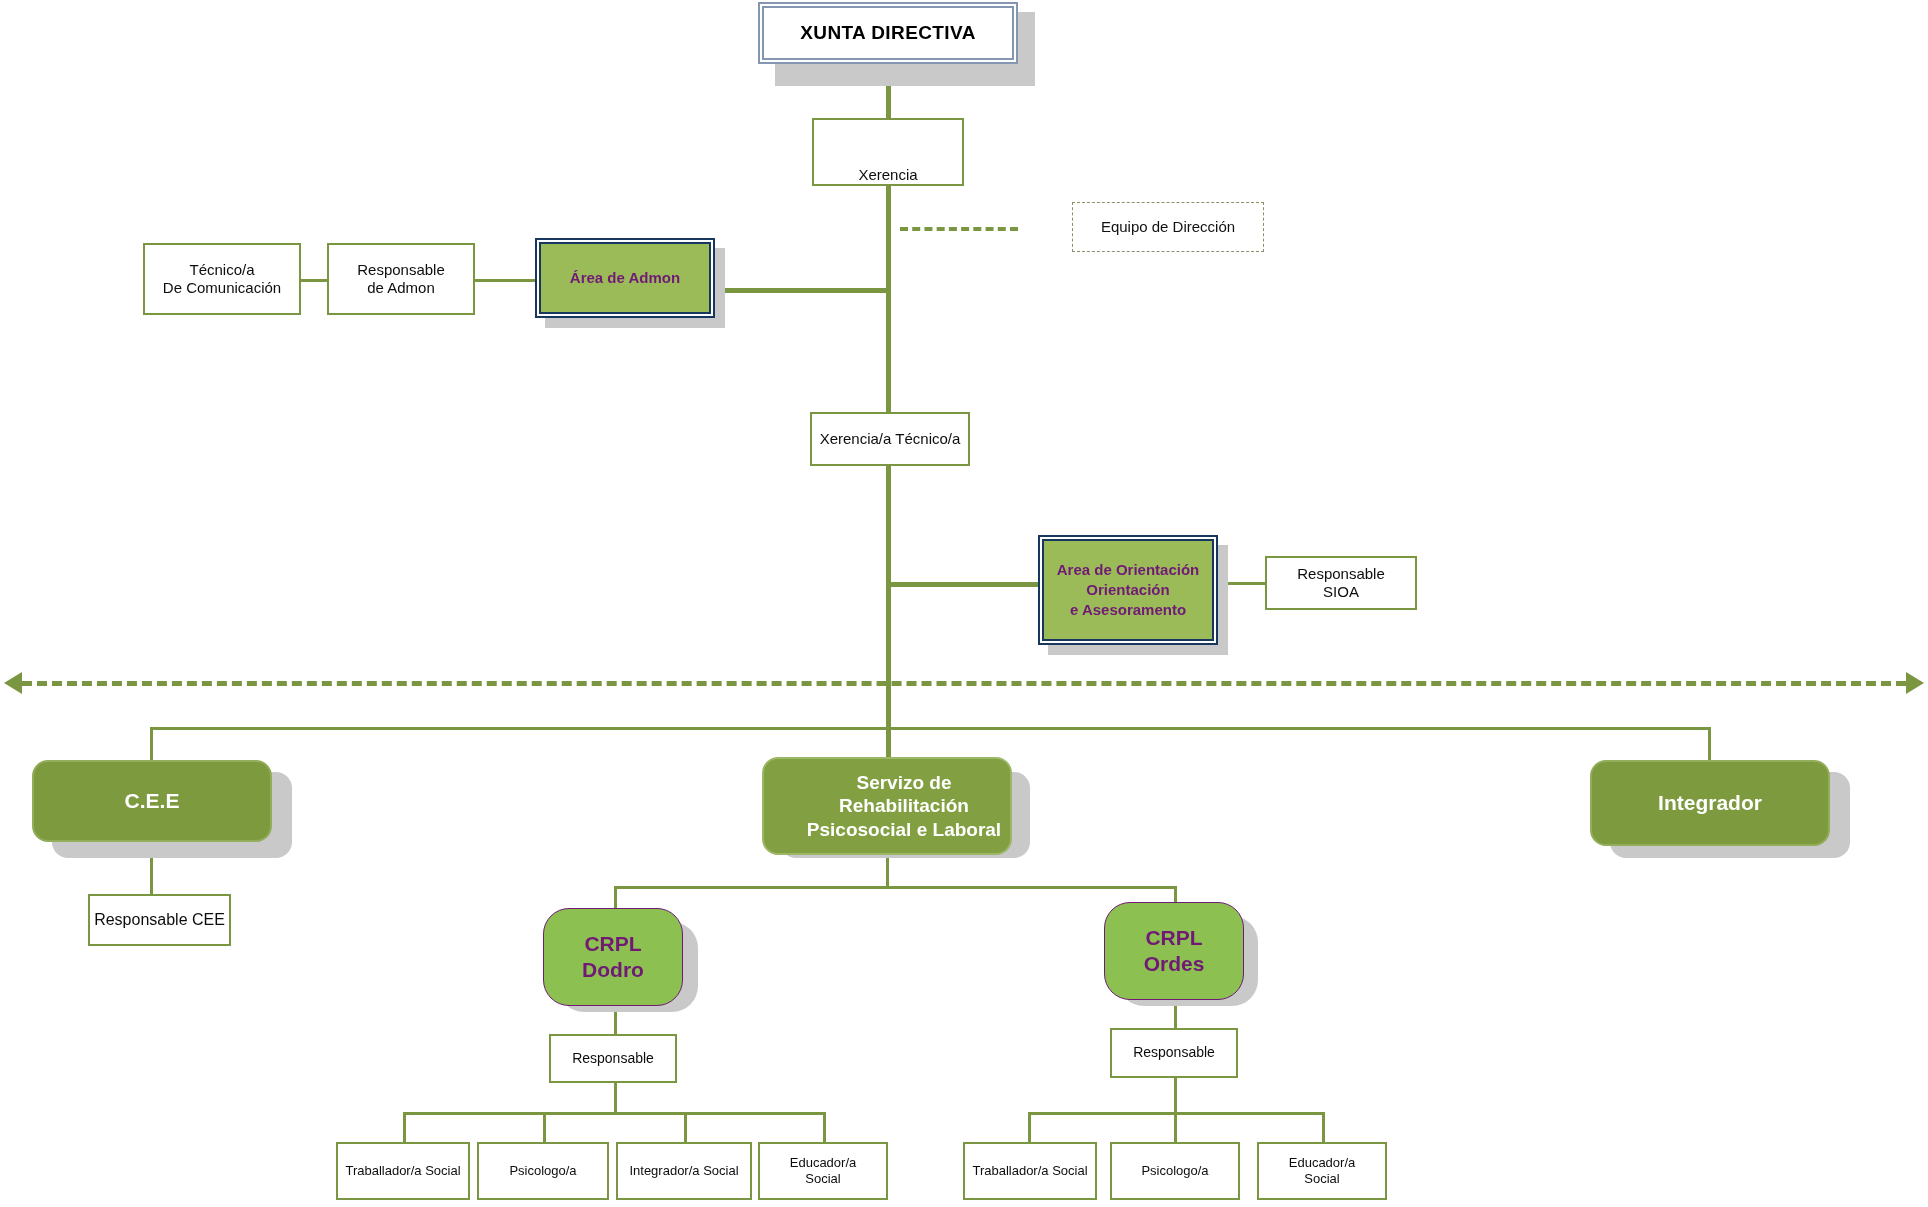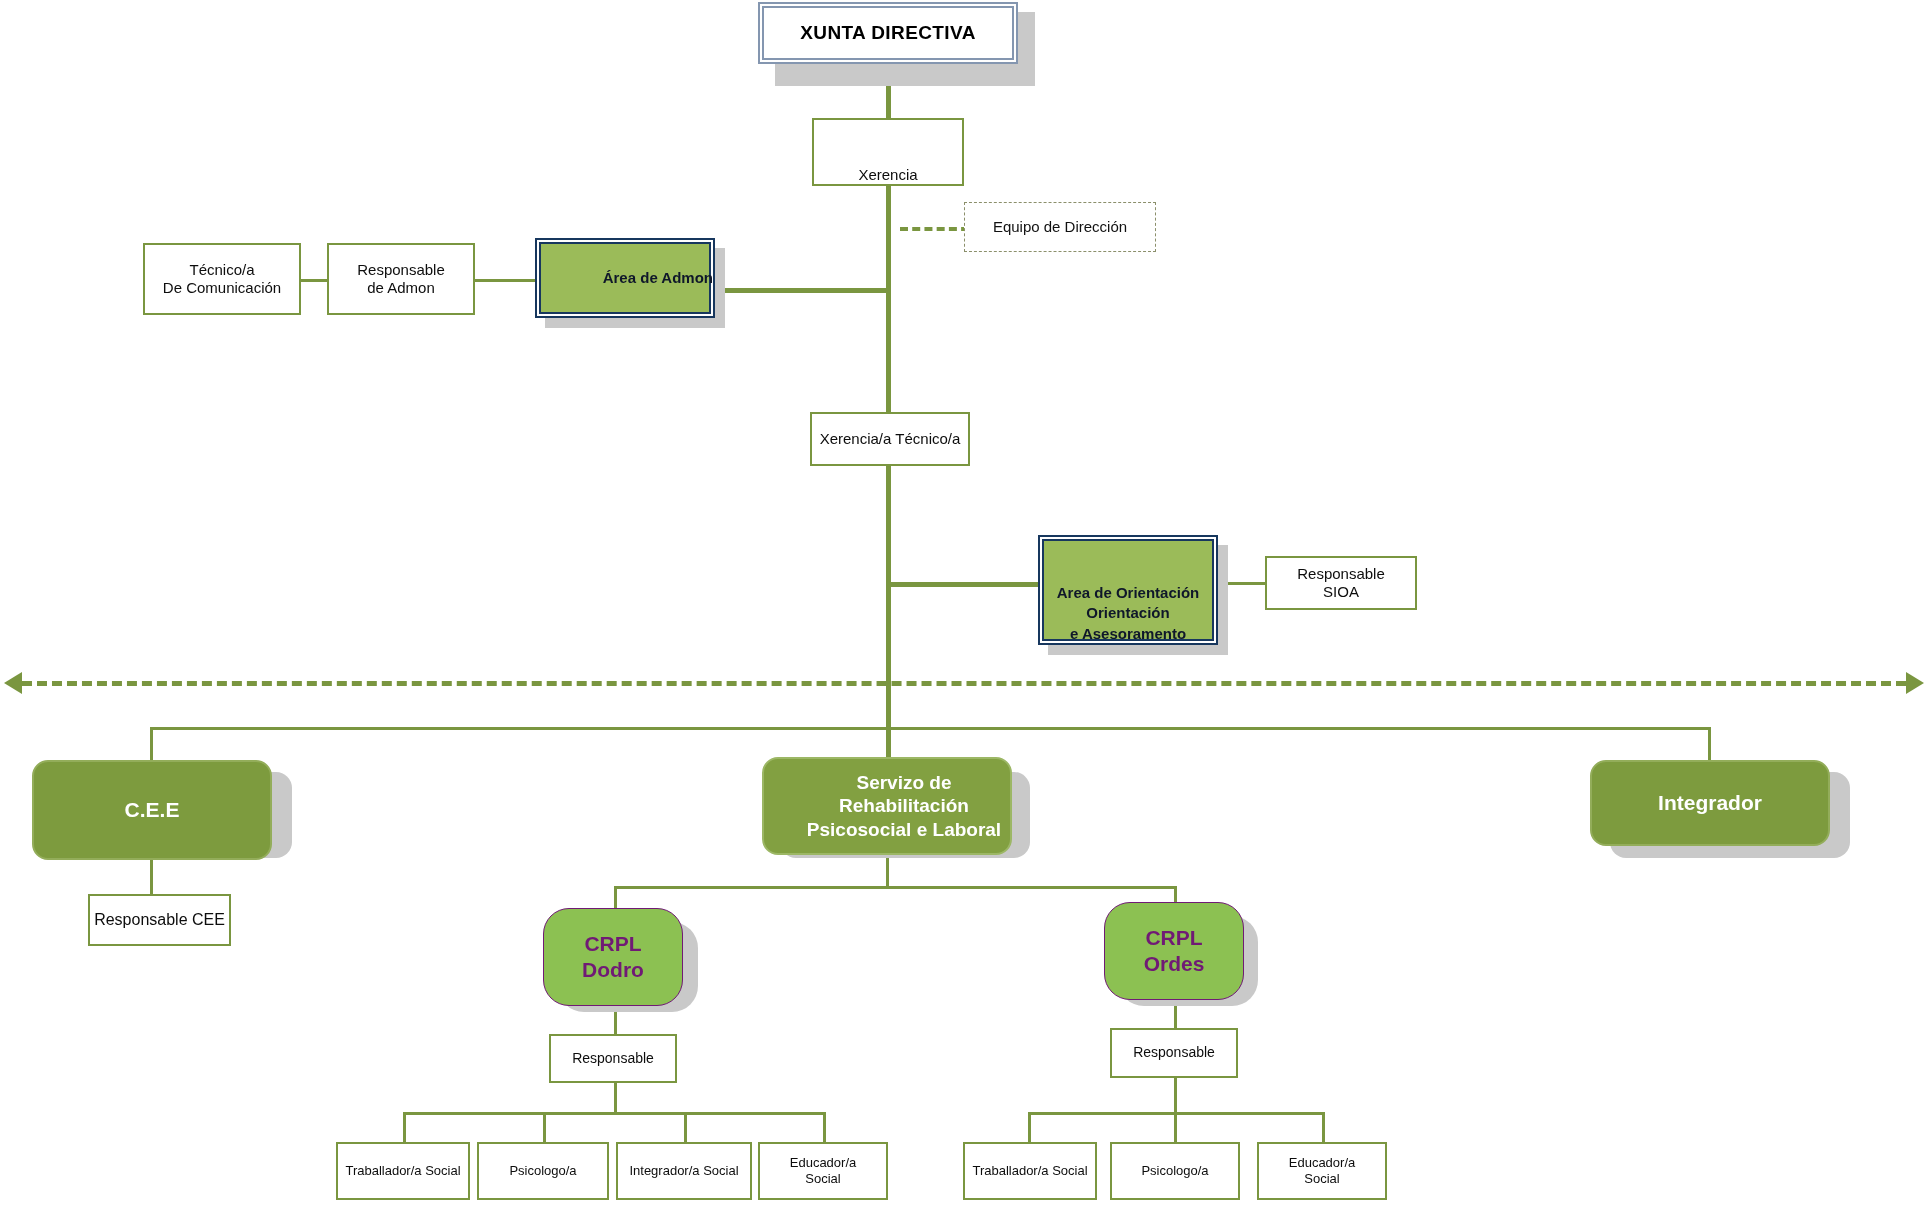--- a/index.html
+++ b/index.html
@@ -16,21 +16,21 @@
              font-size:15px;}
 
   
   .box-xunta{background:#ffffff;border:2px solid #8496b0;
              box-shadow:inset 0 0 0 2px #ffffff, inset 0 0 0 4px #8496b0;
              color:#000;font-weight:bold;font-size:19px;letter-spacing:.4px;}
 
   
   .box-filled-rect{background:#9bbb59;border:2px solid #17375e;
                    box-shadow:inset 0 0 0 2px #ffffff, inset 0 0 0 4px #17375e;
-                   color:#0f172a;font-weight:bold;font-size:15px;justify-content:flex-end;}
+                   color:#701a75;font-weight:bold;font-size:15px;}
 
   
   .box-round-dark{background:#7d9b3e;border:2px solid #93ad5a;border-radius:16px;
                   color:#ffffff;font-weight:bold;font-size:21px;}
 
   
   .box-round-mid{background:#82a041;border:2px solid #9cb765;border-radius:16px;
                  color:#ffffff;font-weight:bold;font-size:19px;}
 
   
@@ -126,21 +126,21 @@
   <div class="shadow r26" style="left:1118px; top:916px; width:140px; height:90px;"></div>
 
   <div class="node box-xunta" style="left:758px; top:2px; width:260px; height:62px;">
     <span class="lbl">XUNTA DIRECTIVA</span>
   </div>
 
   <div class="node box-plain" style="left:812px; top:118px; width:152px; height:68px;align-items:flex-end;">
     <span class="lbl">Xerencia</span>
   </div>
 
-  <div class="node box-dashed" style="left:964px; top:202px; width:192px; height:50px;">
+  <div class="node box-dashed" style="left:1072px; top:202px; width:192px; height:50px;">
     <span class="lbl">Equipo de Dirección</span>
   </div>
 
   <div class="node box-plain" style="left:143px; top:243px; width:158px; height:72px;">
     <span class="lbl">Técnico/a
 De Comunicación</span>
   </div>
 
   <div class="node box-plain" style="left:327px; top:243px; width:148px; height:72px;">
     <span class="lbl">Responsable
@@ -159,21 +159,21 @@
     <span class="lbl">Area de Orientación</span>
     <span class="lbl">Orientación</span>
     <span class="lbl">e Asesoramento</span>
   </div>
 
   <div class="node box-plain" style="left:1265px; top:556px; width:152px; height:54px;">
     <span class="lbl">Responsable
 SIOA</span>
   </div>
 
-  <div class="node box-round-dark" style="left:32px; top:760px; width:240px; height:100px;">
+  <div class="node box-round-dark" style="left:32px; top:760px; width:240px; height:82px;">
     <span class="lbl">C.E.E</span>
   </div>
 
   <div class="node box-plain" style="left:88px; top:894px; width:143px; height:52px; font-size:16px;">
     <span class="lbl">Responsable CEE</span>
   </div>
 
   <div class="node box-round-mid" style="left:762px; top:757px; width:250px; height:98px;padding-left:34px;">
     <span class="lbl">Servizo de
 Rehabilitación

